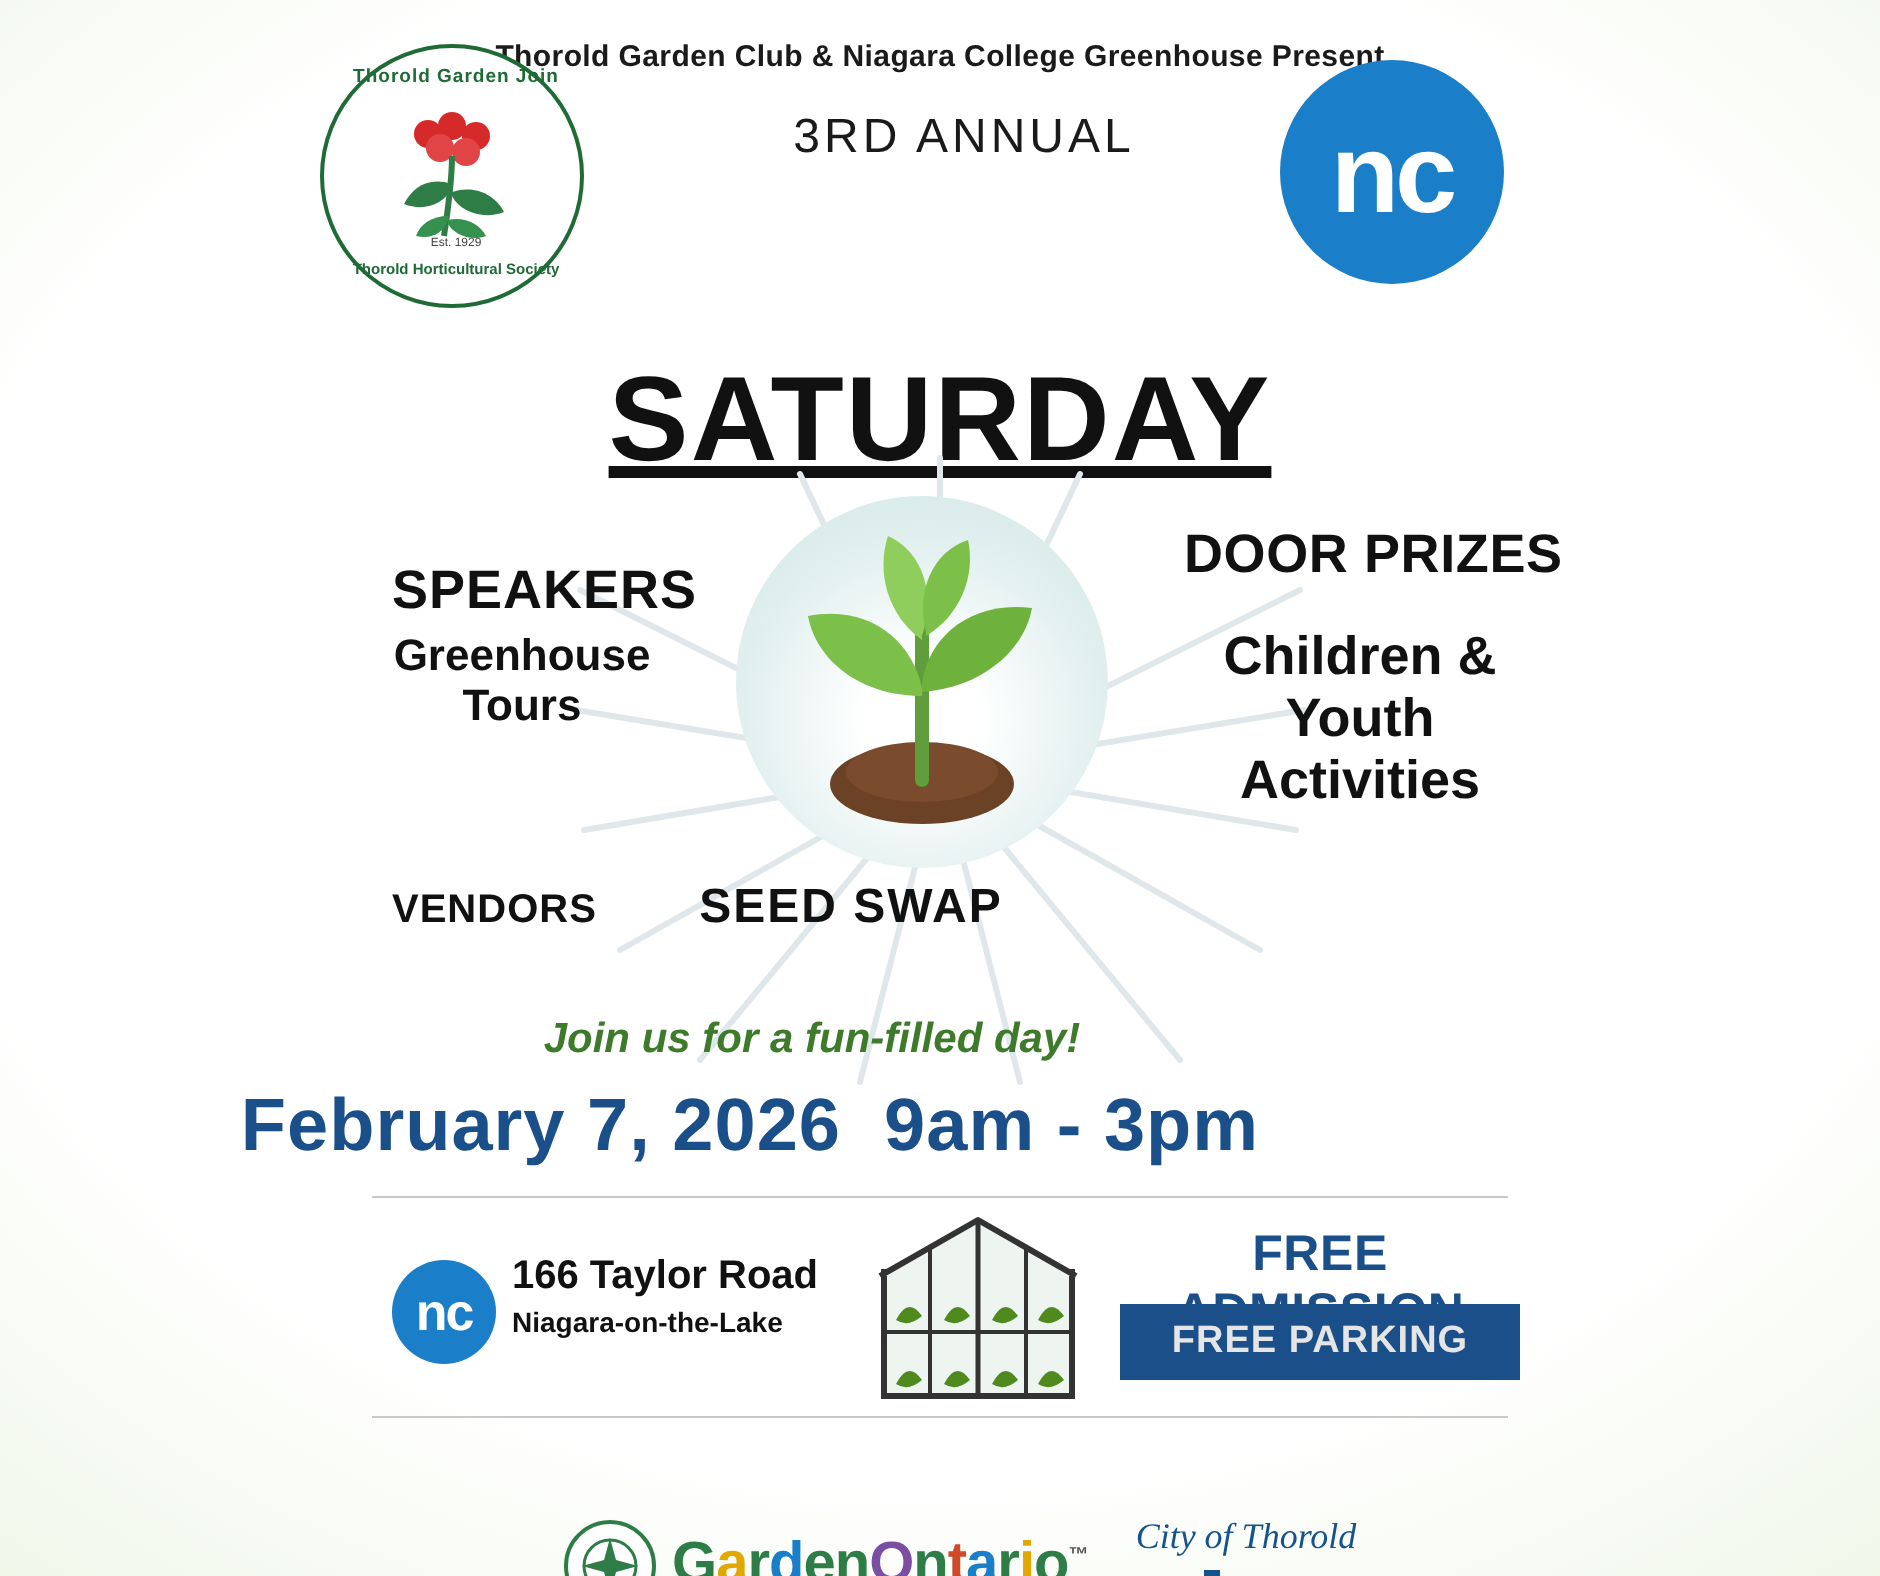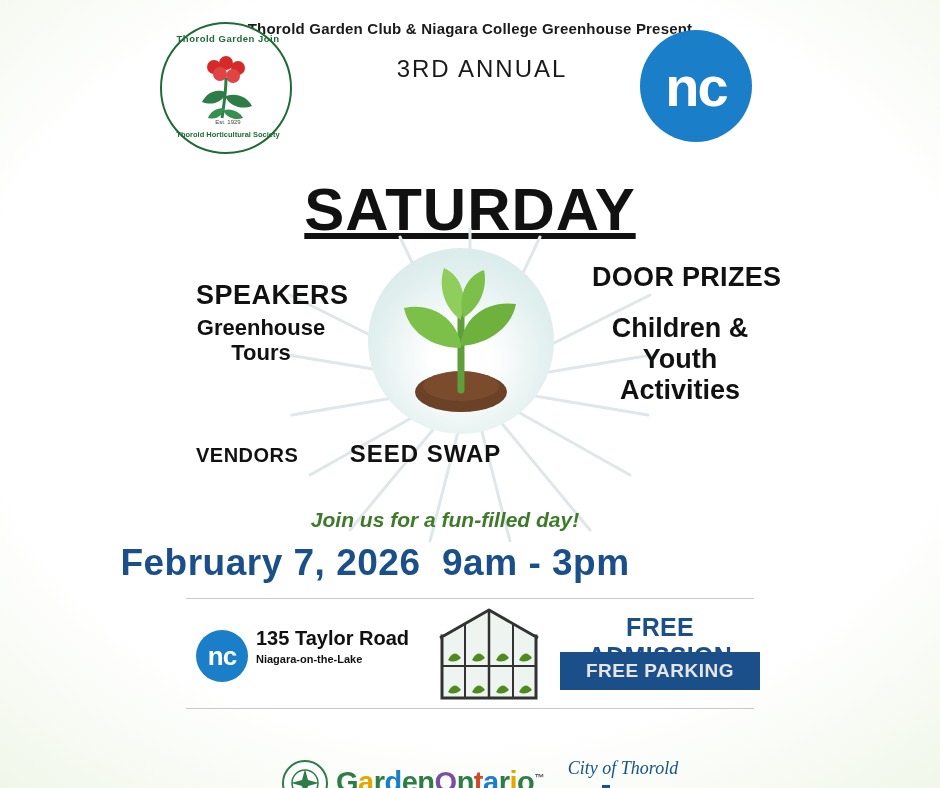--- a/index.html
+++ b/index.html
@@ -177,21 +177,20 @@
   .tagline {
     position: absolute;
     top: 508px;
     left: 0;
     width: 812px;
     text-align: center;
     font-size: 21px;
     font-style: italic;
     font-weight: bold;
     color: #3d7a2a;
-    padding-left: 39px;
   }
   .datetime {
     position: absolute;
     top: 542px;
     left: 0;
     width: 750px;
     text-align: center;
     font-size: 37px;
     font-weight: bold;
     color: #1b4f8a;
@@ -226,21 +225,21 @@
   }
   .address {
     position: absolute;
     top: 627px;
     left: 256px;
     width: 170px;
     color: #111111;
     font-weight: bold;
   }
   .address .line1 { font-size: 20px; }
-  .address .line2 { font-size: 11px; margin-top: 3px; }
+  .address .line2 { font-size: 14px; margin-top: 3px; }
 
   .greenhouse-icon {
     position: absolute;
     top: 604px;
     left: 432px;
     width: 114px;
     height: 100px;
   }
 
   .free-admission {
@@ -398,21 +397,21 @@
 
   <div class="tagline">Join us for a fun-filled day!</div>
   <div class="datetime">
     <span>February 7, 2026</span>&nbsp;&nbsp;<span>9am - 3pm</span>
   </div>
 
   <div class="divider divider-top"></div>
 
   <div class="nc-logo-small">nc</div>
   <div class="address">
-    <div class="line1">135 Taylor Road</div>
+    <div class="line1">166 Taylor Road</div>
     <div class="line2">Niagara-on-the-Lake</div>
   </div>
 
   <svg class="greenhouse-icon" viewBox="0 0 114 100">
     <rect x="10" y="32" width="94" height="62" fill="#eef5f1" stroke="#333" stroke-width="3"></rect>
     <path d="M8 34 L57 6 L106 34" fill="#eef5f1" stroke="#333" stroke-width="3" stroke-linejoin="round"></path>
     <line x1="57" y1="6" x2="57" y2="94" stroke="#333" stroke-width="2.5"></line>
     <line x1="33" y1="20" x2="33" y2="94" stroke="#333" stroke-width="2"></line>
     <line x1="81" y1="20" x2="81" y2="94" stroke="#333" stroke-width="2"></line>
     <line x1="10" y1="62" x2="104" y2="62" stroke="#333" stroke-width="2"></line>

